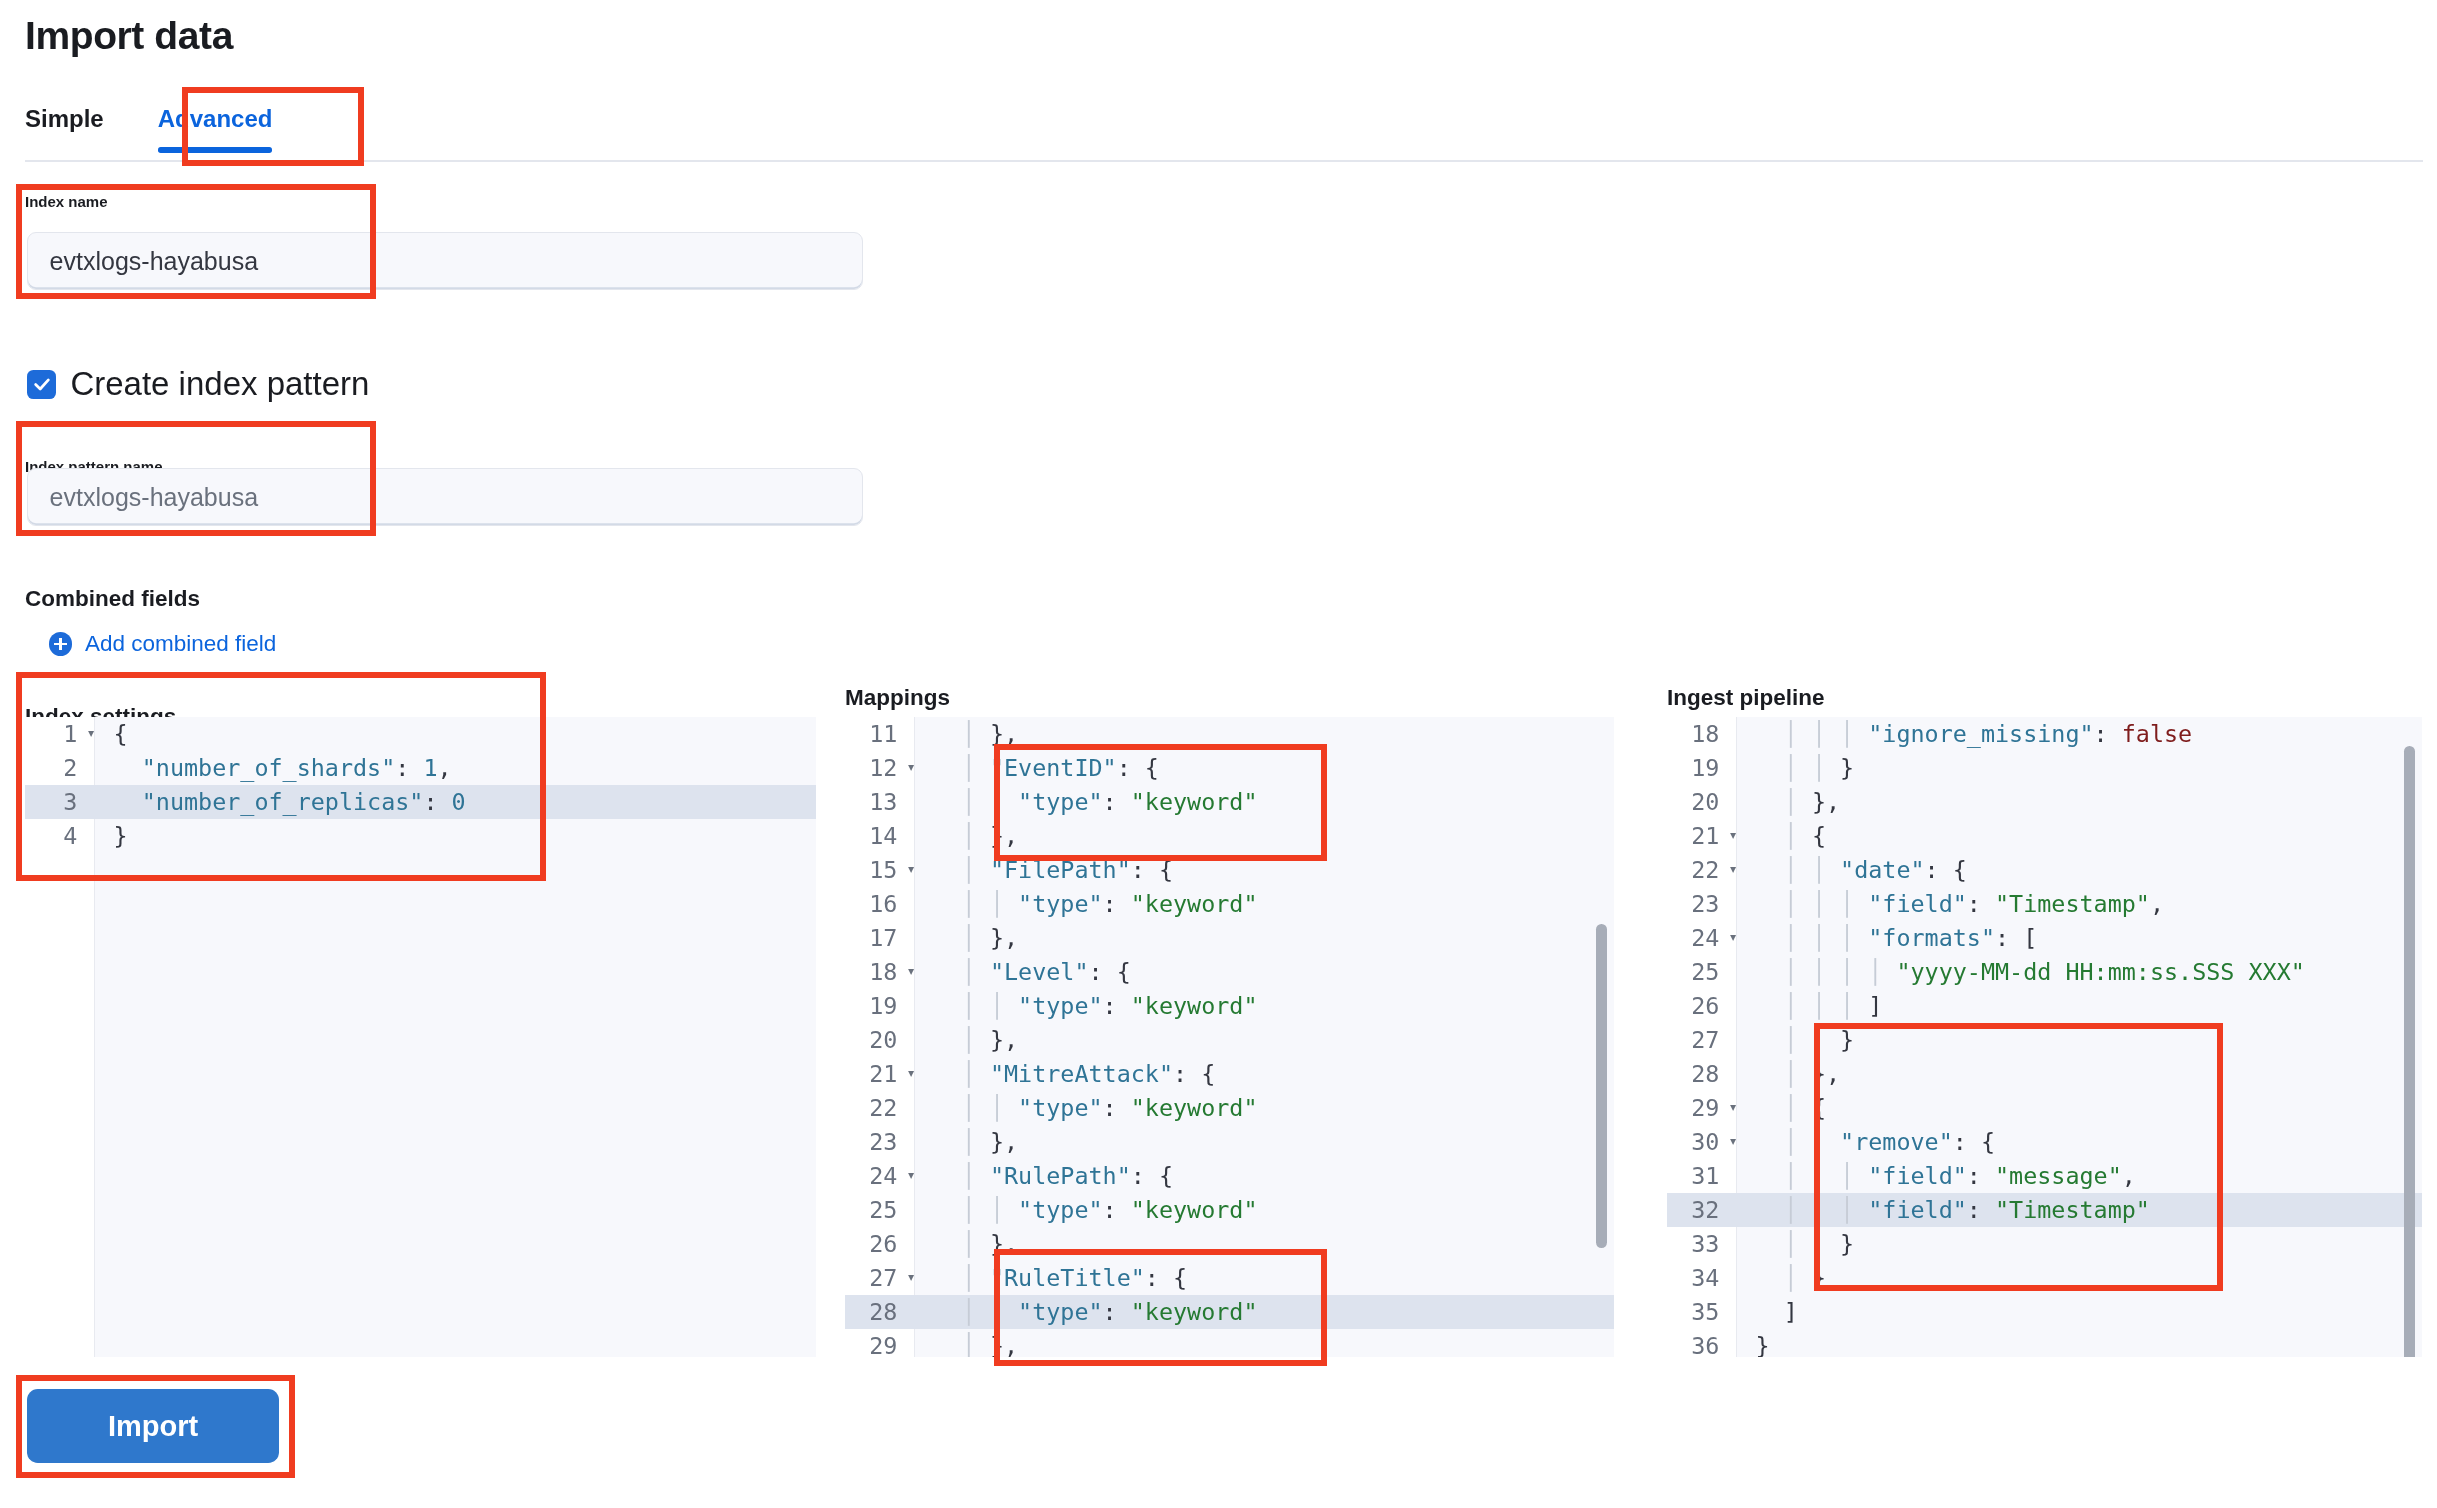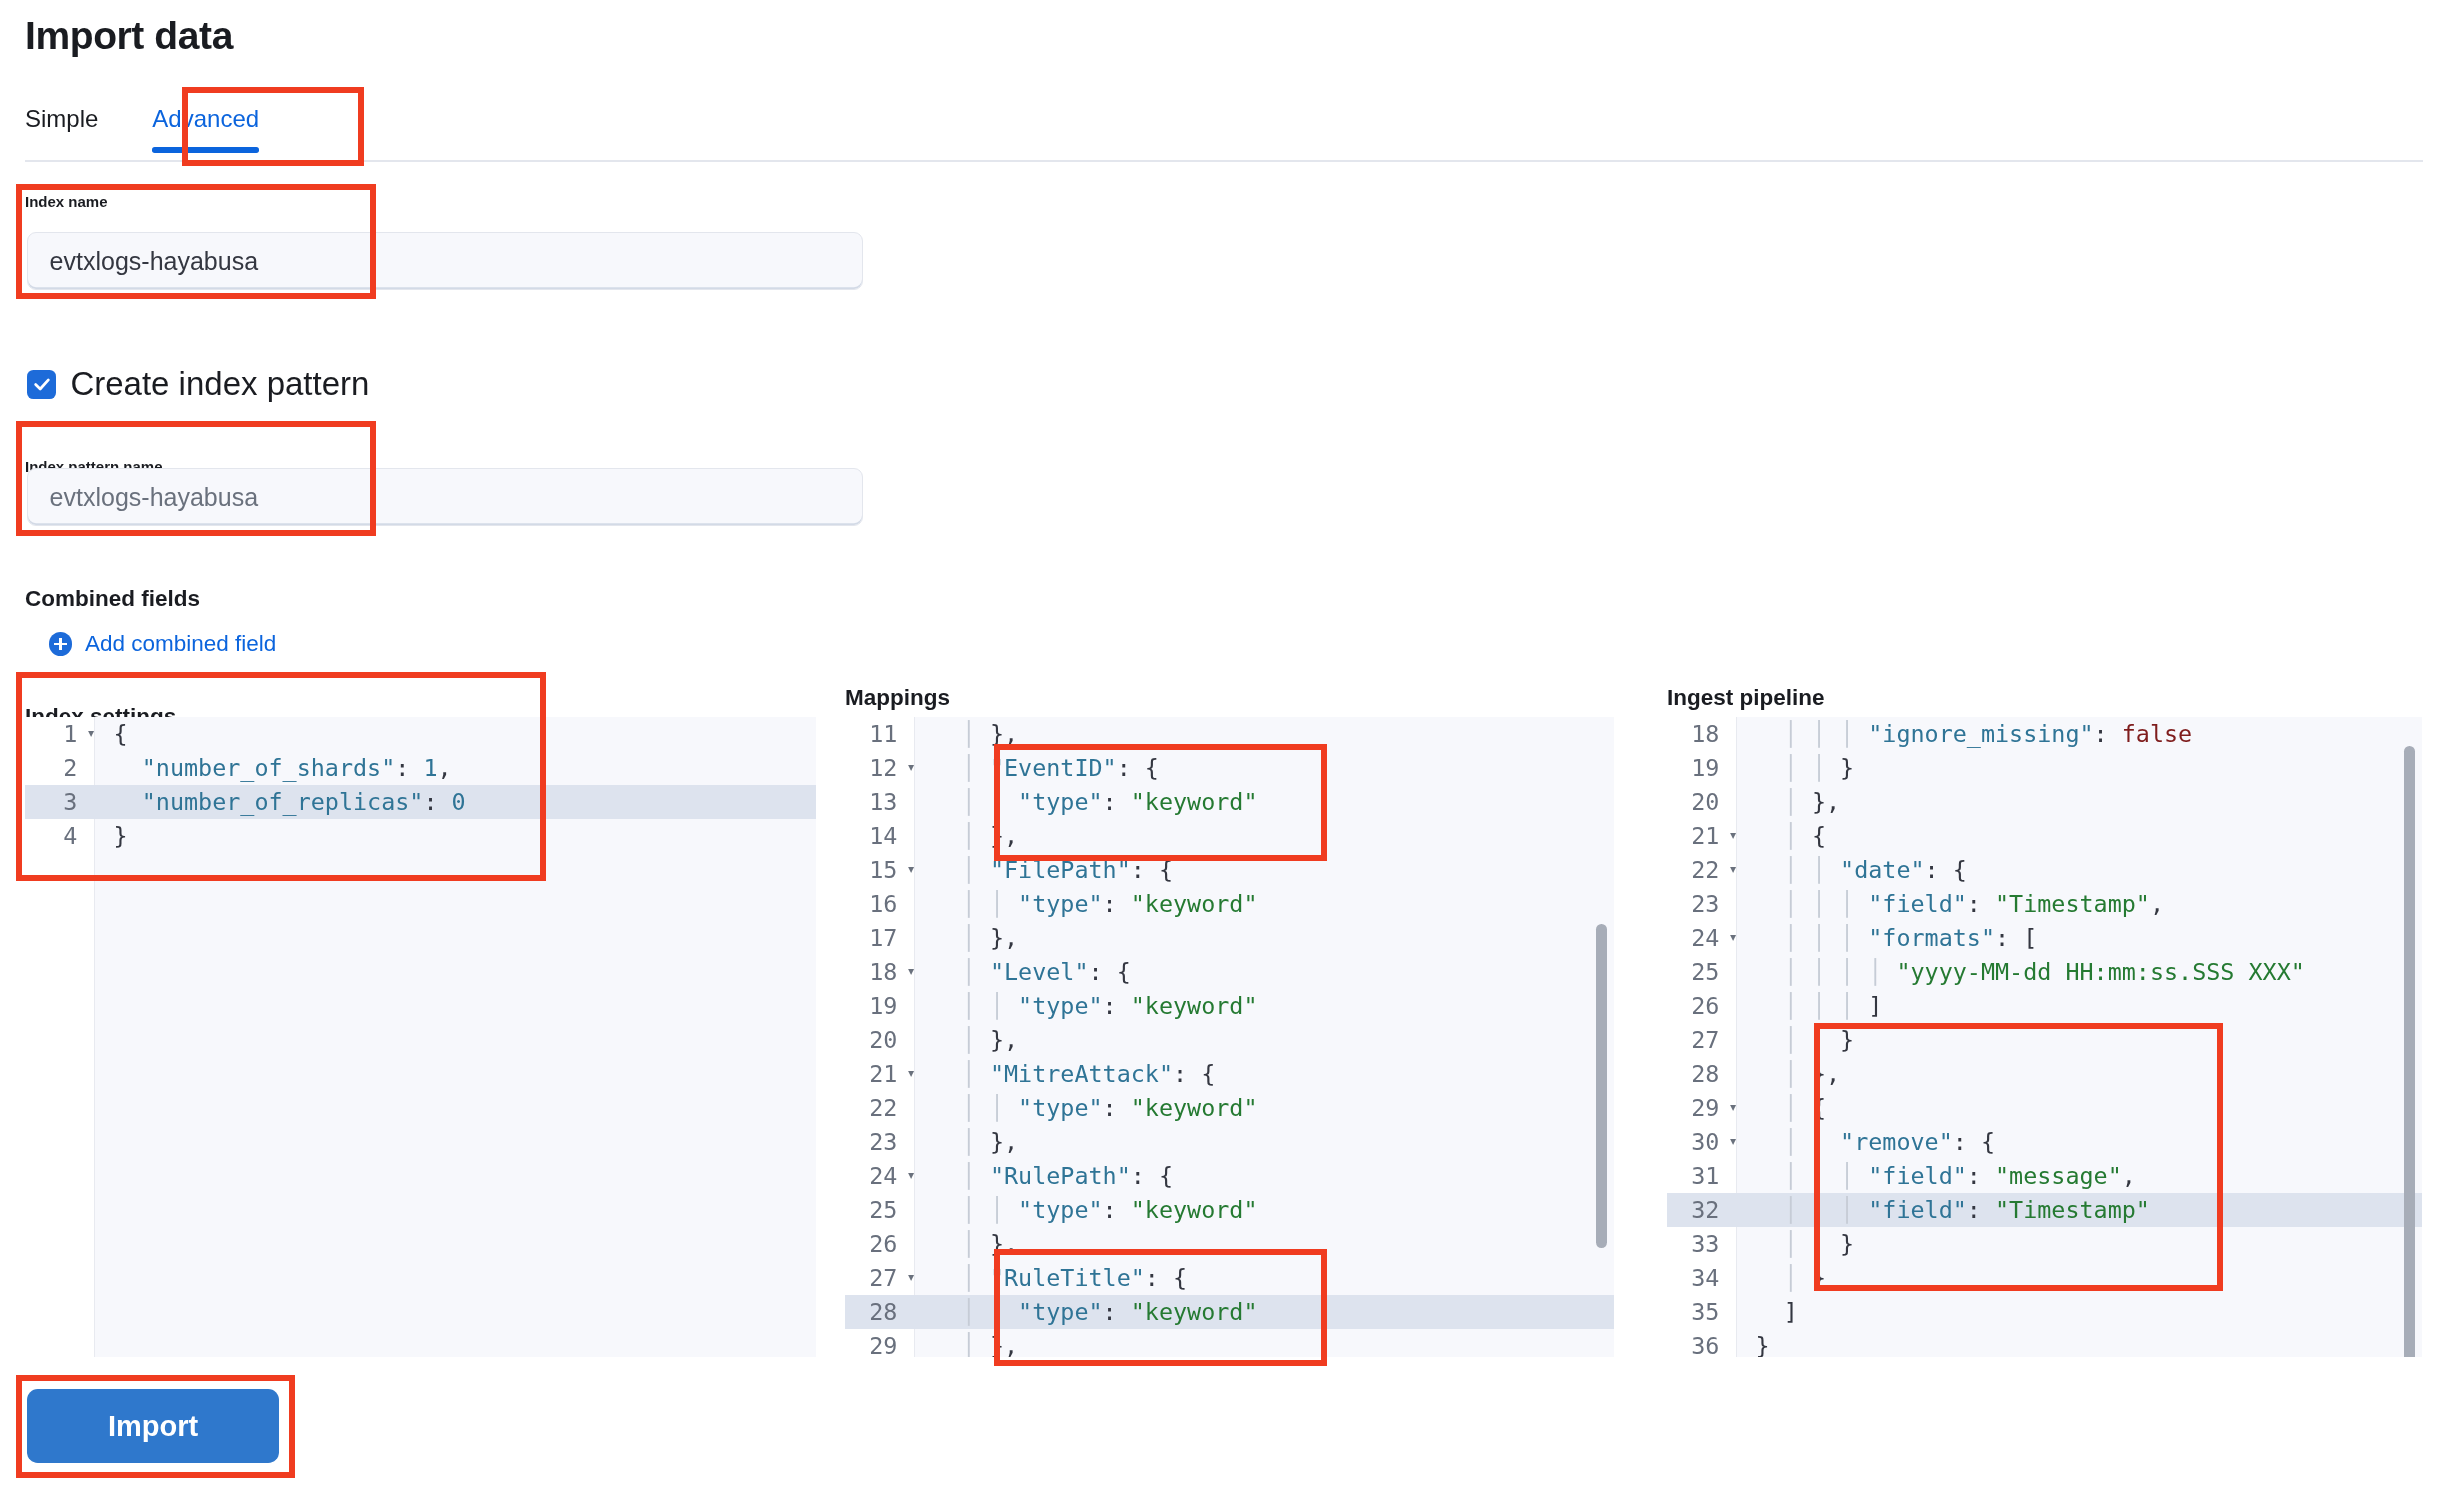--- a/index.html
+++ b/index.html
@@ -19,21 +19,21 @@
     font-size: 39px; font-weight: 700; color: #1a1c21;
     letter-spacing: -0.4px;
   }
 
   
   .tabbar {
     position: absolute; left: 25px; top: 99px;
     display: flex; align-items: flex-end; gap: 0px;
   }
   .tab {
-    font-size: 24px; font-weight: 400;
+    font-size: 24px; font-weight: 700;
     padding: 7.2px 27px 20px 0px;
     color: #1a1c21; cursor: pointer;
     position: relative; line-height: 1.1;
   }
   .tab.tab-advanced { padding-left: 27px; padding-right: 27px; color: #0b64dd; }
   .tab.active::after {
     content: ""; position: absolute;
     left: 27px; right: 27px; bottom: 0px; height: 5.4px;
     background: #0b64dd; border-radius: 2.7px;
   }

